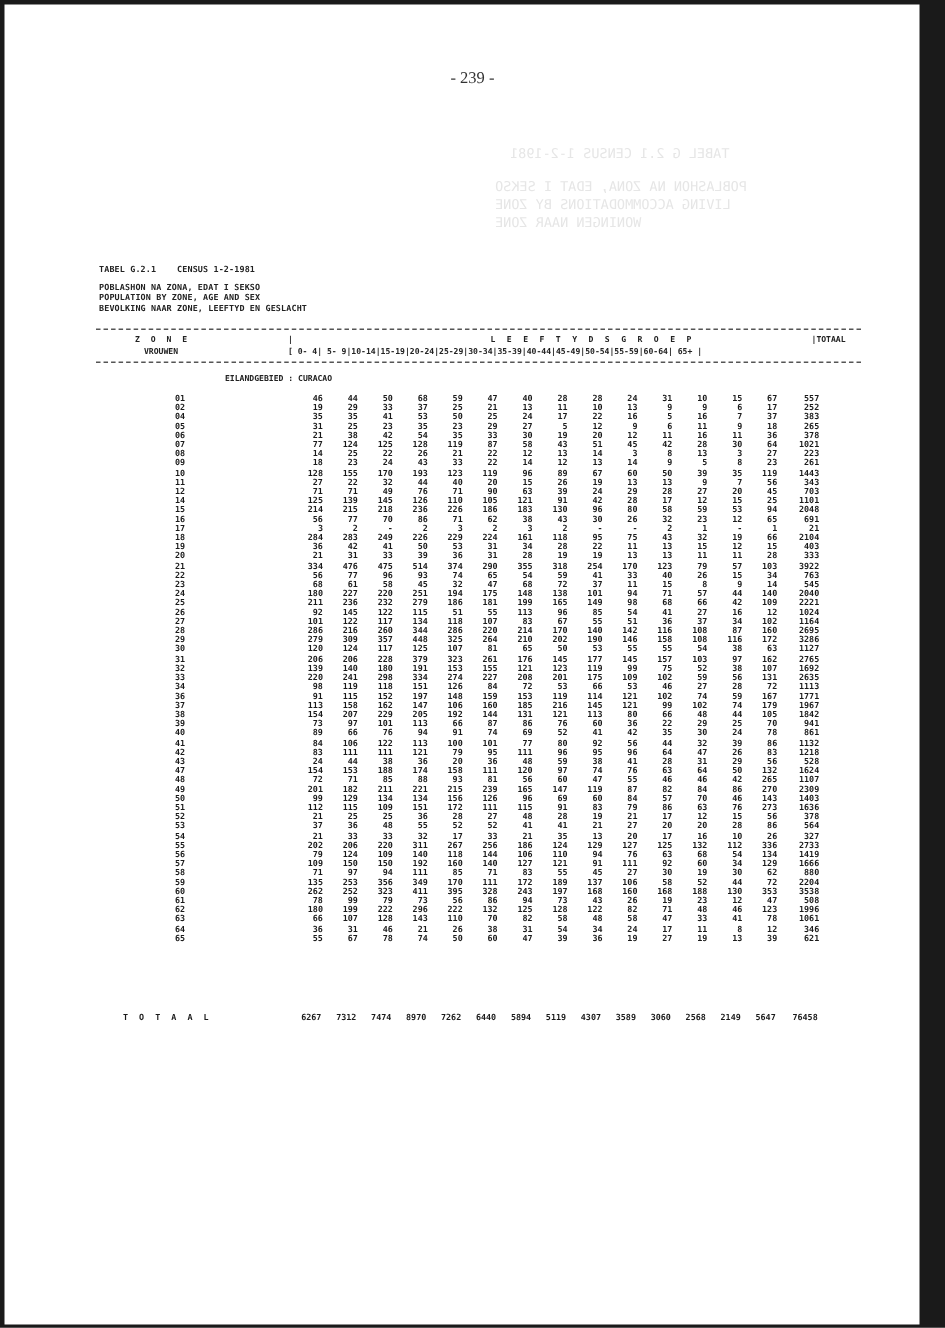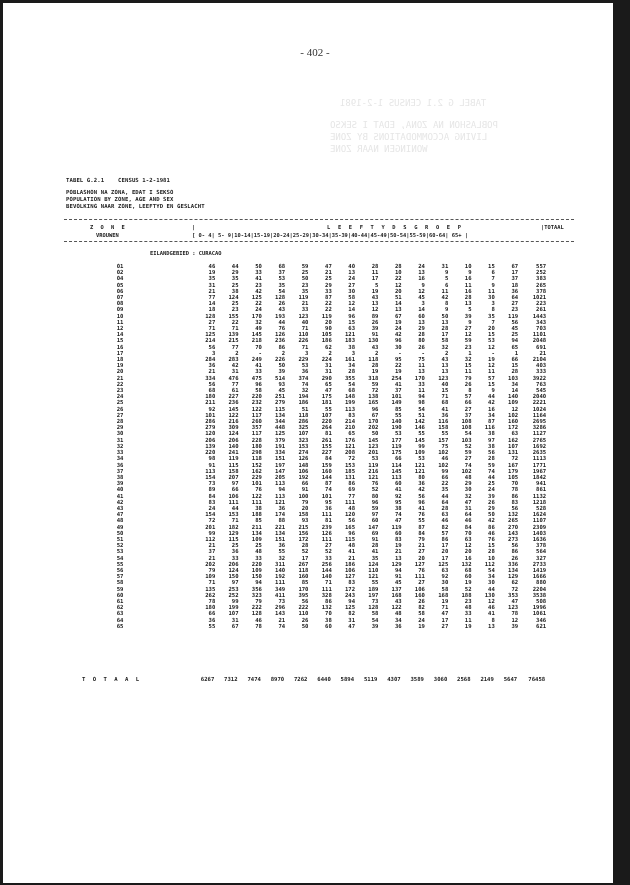--- a/index.html
+++ b/index.html
@@ -21,21 +21,21 @@
   .totrow .lab { position: absolute; left: 18px; letter-spacing: 2px; }
   .totrow .vals { position: absolute; left: 127px; }
   .totrow .vals span { display: inline-block; width: 23.3px; text-align: right; }
   .totrow .vals span.t { width: 28px; }
 </style>
 </head>
 <body>
 
 <div class="page"></div>
 
-<div class="pagenum">- 402 -</div>
+<div class="pagenum">- 239 -</div>
 
 <div class="ghost" style="left:340px;top:98px;transform:scaleX(-1);">TABEL G 2.1 CENSUS 1-2-1981</div>
 <div class="ghost" style="left:330px;top:120px;transform:scaleX(-1);">POBLASHON NA ZONA, EDAT I SEKSO</div>
 <div class="ghost" style="left:330px;top:132px;transform:scaleX(-1);">LIVING ACCOMMODATIONS BY ZONE</div>
 <div class="ghost" style="left:330px;top:144px;transform:scaleX(-1);">WONINGEN NAAR ZONE</div>
 
 <div class="hdr" style="top:177px;">
   <span>TABEL G.2.1</span>&nbsp;&nbsp;&nbsp;&nbsp;<span>CENSUS 1-2-1981</span>
 </div>
 <div class="hdr" style="top:189px;">POBLASHON NA ZONA, EDAT I SEKSO</div>

